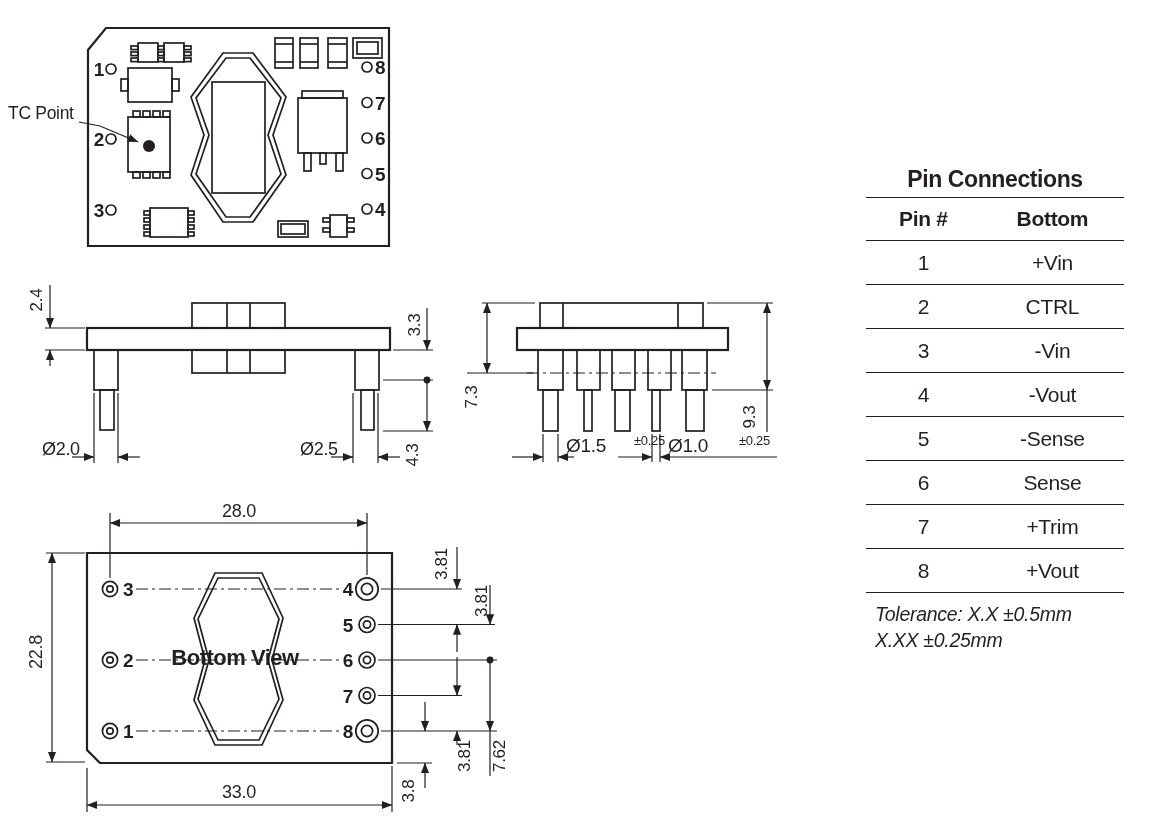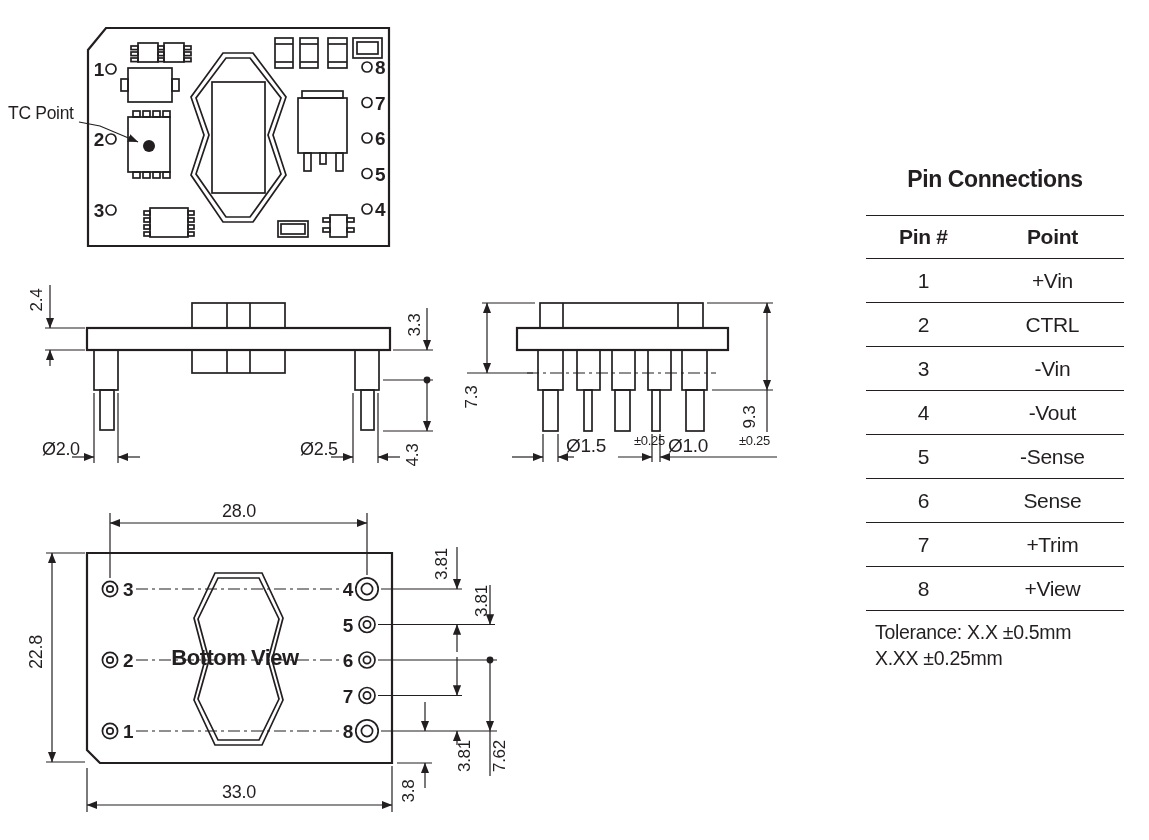--- a/index.html
+++ b/index.html
@@ -15,28 +15,28 @@
   .viewlabel{font-size:22px;font-weight:bold;letter-spacing:-0.5px;}
   .tclabel{font-size:17.5px;}
   .ln{stroke:#231f20;fill:none;}
   .board{stroke-width:2.2;}
   .comp{stroke-width:1.7;}
   .dim{stroke-width:1.2;}
   .dashdot{stroke-width:1.2;stroke-dasharray:12 4 3 4;}
   .fillk{fill:#231f20;stroke:none;}
   .pin-table{position:absolute;left:866px;top:166px;width:258px;color:#231f20;}
   .pt-title{font-size:23px;font-weight:bold;text-align:center;letter-spacing:-0.4px;
-            padding-bottom:22px;border-bottom:1.6px solid #231f20;}
+            padding-bottom:4px;border-bottom:1.6px solid #231f20;}
   .pin-table table{width:100%;border-collapse:collapse;}
   .pin-table th{font-size:21px;font-weight:bold;height:40px;letter-spacing:-0.3px;}
   .pin-table td{font-size:21px;height:41px;text-align:center;letter-spacing:-0.3px;
                 border-top:1.4px solid #231f20;}
   .pin-table tbody tr:last-child td{border-bottom:1.4px solid #231f20;}
   .col-pin{width:44.5%;}
-  .pt-tol{font-size:19.5px;line-height:26px;padding:8px 0 0 9px;letter-spacing:-0.3px;}
+  .pt-tol{font-size:19.5px;line-height:26px;padding:8px 0 0 9px;letter-spacing:-0.3px;font-style:italic;}
 </style>
 </head>
 <body>
 
 <div class="stage">
 
 <svg width="1149" height="840" viewBox="0 0 1149 840">
   <defs>
     <marker id="ae" viewBox="0 0 10 10" refX="9.4" refY="5" markerWidth="9" markerHeight="9" orient="auto">
       <path d="M0,1.2 L9.6,5 L0,8.8 Z" fill="#231f20"></path>
@@ -365,21 +365,21 @@
     <text class="dimtext" x="408" y="791" text-anchor="middle" dominant-baseline="central" transform="rotate(-90 408 791)">3.8</text>
   </g>
 </svg>
 
 <div class="pin-table">
   <div class="pt-title">Pin Connections</div>
   <table>
     <thead>
       <tr>
         <th class="col-pin">Pin #</th>
-        <th>Point</th>
+        <th>Bottom</th>
       </tr>
     </thead>
     <tbody>
       <tr>
             <td>1</td>
             <td>+Vin</td>
           </tr>
       <tr>
             <td>2</td>
             <td>CTRL</td>
@@ -399,21 +399,21 @@
       <tr>
             <td>6</td>
             <td>Sense</td>
           </tr>
       <tr>
             <td>7</td>
             <td>+Trim</td>
           </tr>
       <tr>
             <td>8</td>
-            <td>+View</td>
+            <td>+Vout</td>
           </tr>
     </tbody>
   </table>
   <div class="pt-tol">
     <span>Tolerance: X.X ±0.5mm</span><br>
     <span>X.XX ±0.25mm</span>
   </div>
 </div>
 
 </div>

